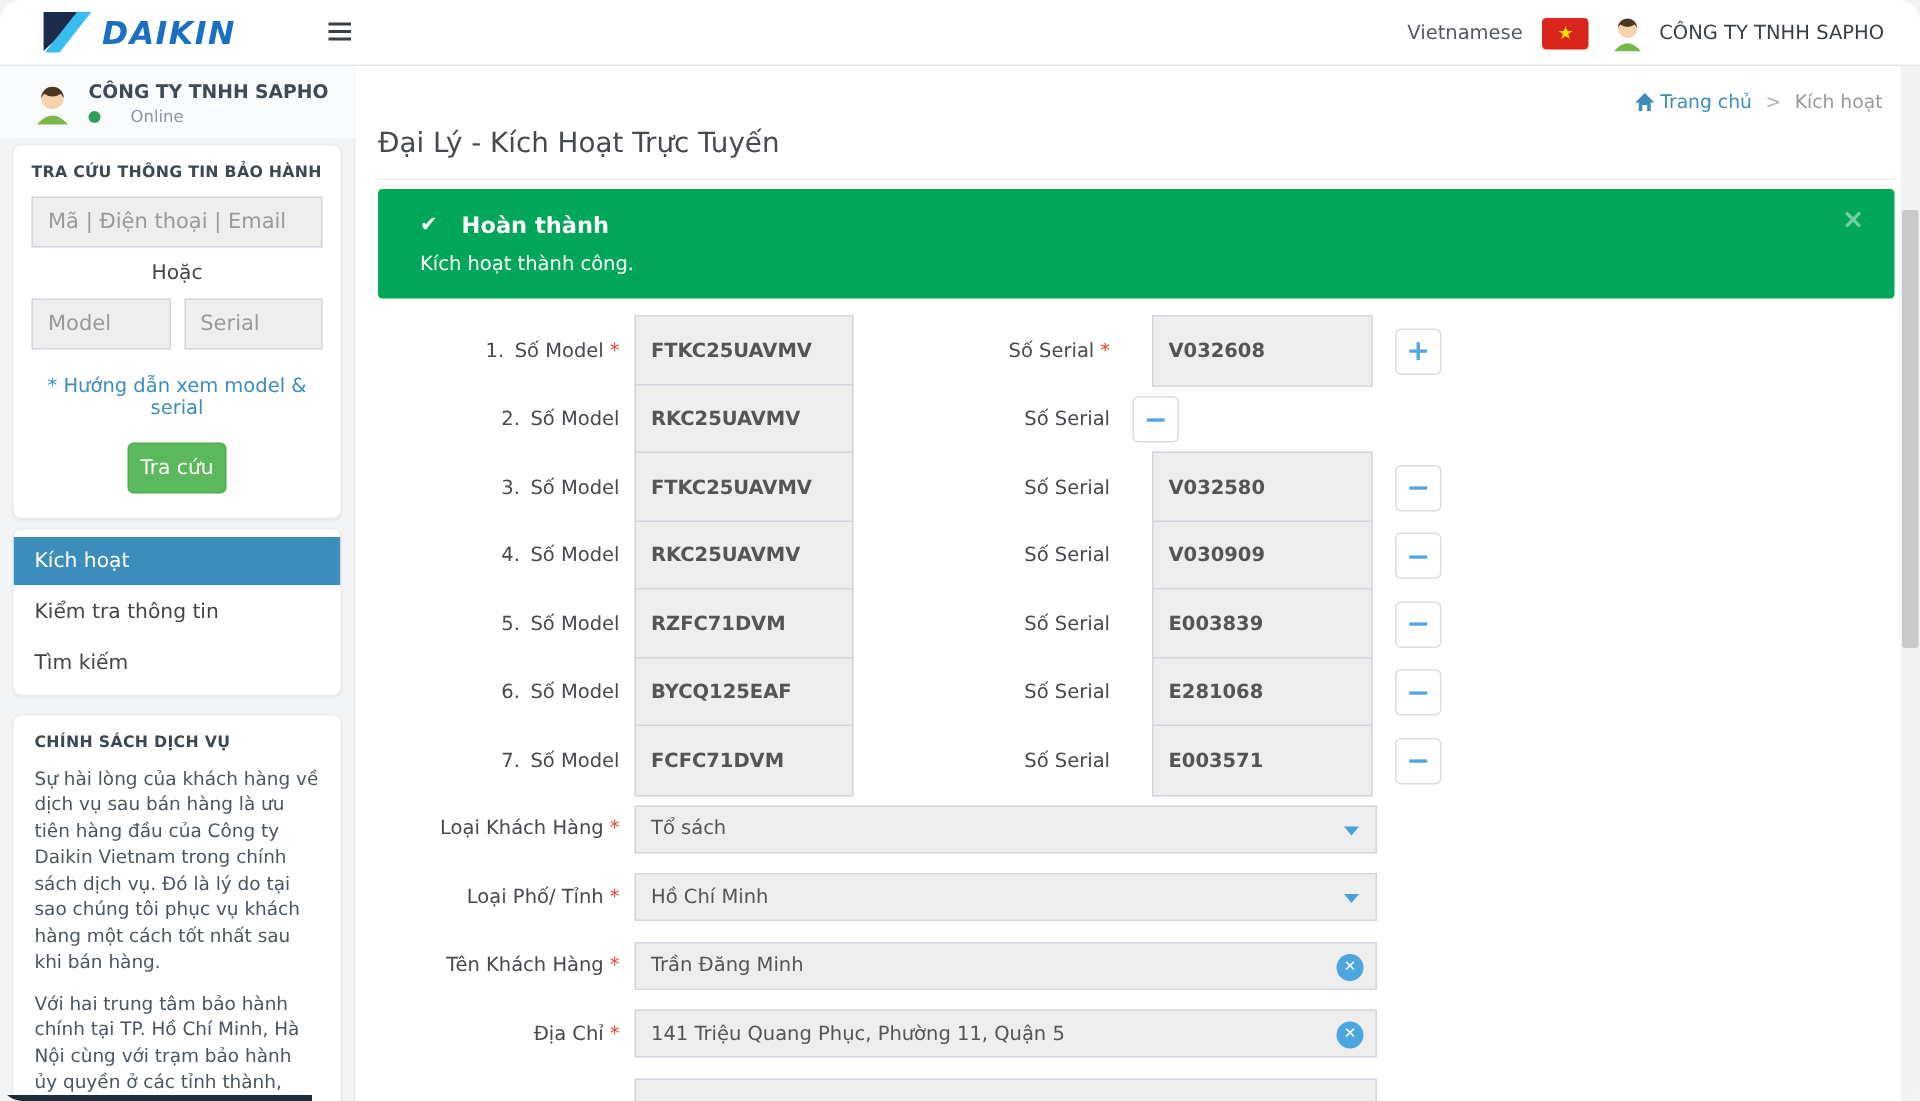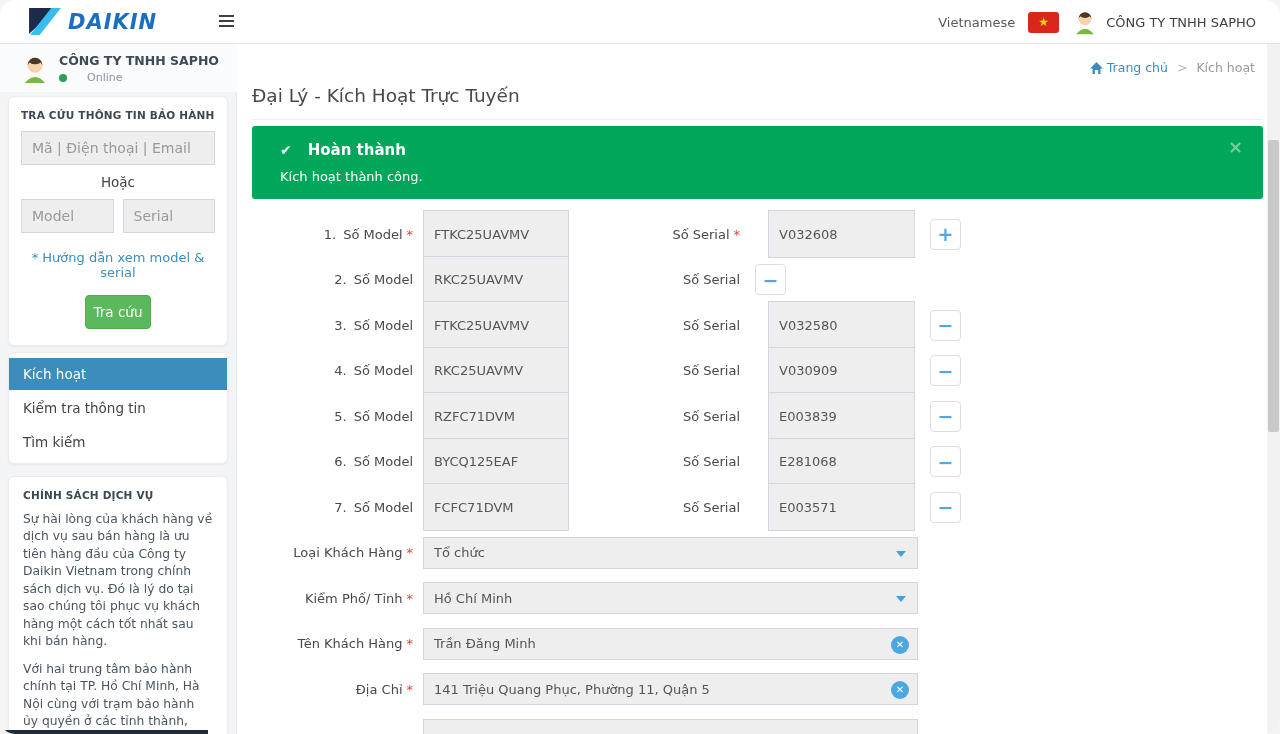--- a/index.html
+++ b/index.html
@@ -55,21 +55,21 @@
   .alert-title { font-size:15px; font-weight:bold; line-height:20px; display:flex; align-items:center; gap:16px; }
   .alert-check { font-size:14px; }
   .alert-msg { font-size:13px; margin-top:8px; line-height:17px; }
   .alert-close { position:absolute; right:20px; top:12px; color:rgba(255,255,255,.45); font-size:18px; font-weight:bold; cursor:pointer; background:none; border:none; line-height:18px; font-family:inherit; }
 
   .form { margin-top:19px; }
   .frow { display:flex; align-items:center; height:32px; margin-bottom:13.5px; }
   .flabel { width:161px; margin-right:10px; text-align:right; font-size:13px; color:#46494d; flex:none; }
   .flabel .num { margin-right:7px; }
   .req { color:#dd4b39; margin-left:4px; }
-  .tinput { width:146px; height:48px; background:#eee; border:1px solid #d2d6de; color:#555; font-size:13px; padding:0 10px; flex:none; font-family:inherit; }
+  .tinput { width:146px; height:48px; background:#eee; border:1px solid #d2d6de; color:#555; font-size:13px; padding:0 10px; flex:none; font-family:inherit;font-weight:bold; }
   .slabel { width:171px; margin-right:0; }
   .sinput { margin-left:28px; width:147px; }
   .rowbtn { margin-left:15px; width:31px; height:31px; background:#fff; border:1px solid #ddd; border-radius:4px; color:#53a6e1; font-size:19px; font-weight:bold; line-height:26px; cursor:pointer; flex:none; font-family:inherit; }
   .wfield { position:relative; width:495px; height:32px; background:#eee; border:1px solid #d2d6de; display:flex; align-items:center; padding:0 30px 0 10px; color:#555; font-size:13px; flex:none; cursor:pointer; }
   .caret { position:absolute; right:11px; top:13px; width:0; height:0; border-left:5px solid transparent; border-right:5px solid transparent; border-top:6px solid #4a9fd8; }
   .clear-ico { position:absolute; right:8px; top:7px; width:18px; height:18px; border-radius:50%; background:#4ca7e0; color:#fff; font-size:10px; line-height:18px; text-align:center; cursor:pointer; }
   .partial { background:#eee; }
 
   .scrollbar { position:absolute; top:0; right:0; bottom:0; width:13px; background:#f2f2f2; }
   .scroll-thumb { position:absolute; left:1px; top:96px; width:11px; height:292px; background:#c9c9c9; border-radius:2px; cursor:pointer; }
@@ -222,27 +222,27 @@
         <div class="flabel"><span class="num">7.</span><span>Số Model</span></div>
         <input class="tinput" readonly="" value="FCFC71DVM" style="">
         <div class="flabel slabel"><span>Số Serial</span></div>
         <input class="tinput sinput" readonly="" value="E003571" style="">
         <button class="rowbtn">−</button>
       </div>
 
       <div class="frow">
         <div class="flabel"><span>Loại Khách Hàng</span><span class="req">*</span></div>
         <div class="wfield">
-            <span>Tổ chức</span>
+            <span>Tổ sách</span>
             <span class="caret"></span>
           </div>
       </div>
 
       <div class="frow">
-        <div class="flabel"><span>Kiểm Phố/ Tỉnh</span><span class="req">*</span></div>
+        <div class="flabel"><span>Loại Phố/ Tỉnh</span><span class="req">*</span></div>
         <div class="wfield">
             <span>Hồ Chí Minh</span>
             <span class="caret"></span>
           </div>
       </div>
 
       <div class="frow">
         <div class="flabel"><span>Tên Khách Hàng</span><span class="req">*</span></div>
         <div class="wfield">
             <span>Trần Đăng Minh</span>

